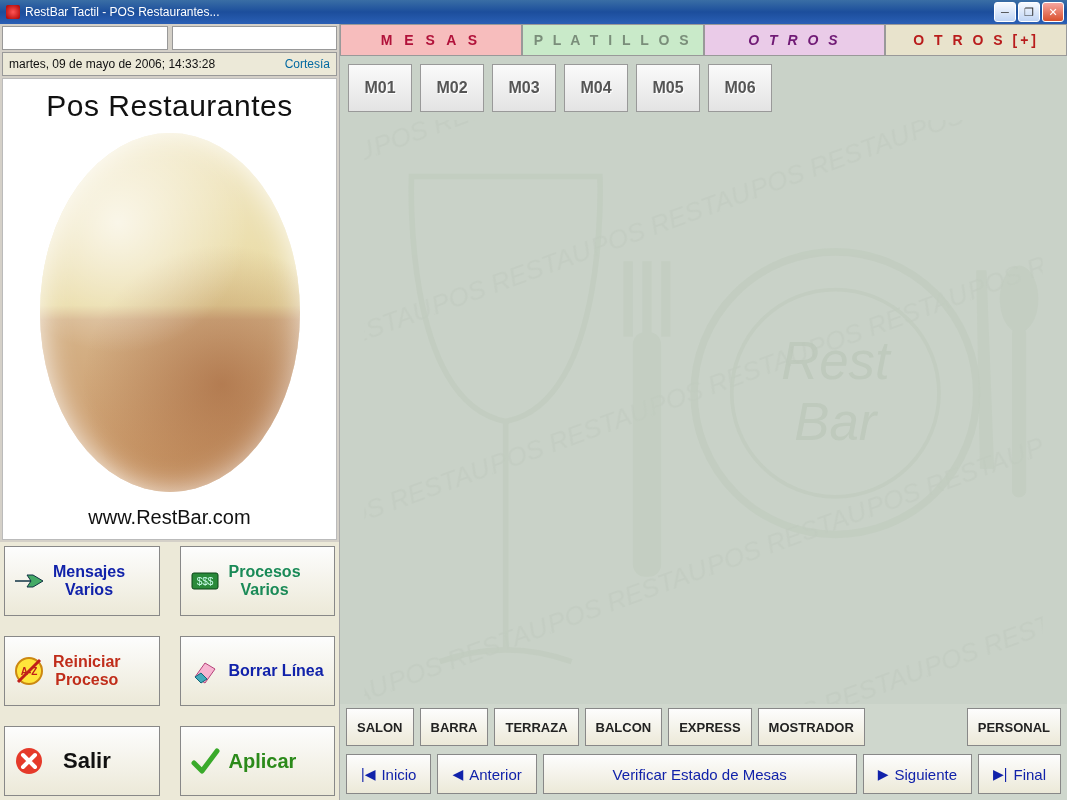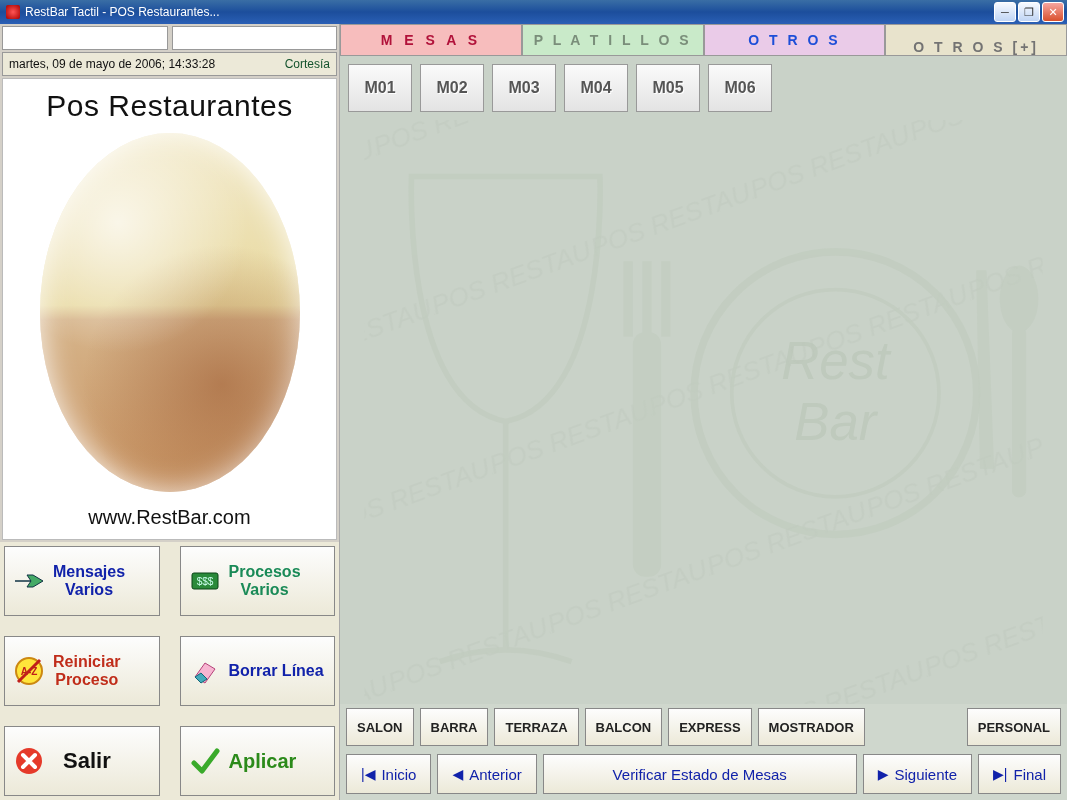--- a/index.html
+++ b/index.html
@@ -43,21 +43,21 @@
   .top-boxes .box {
     flex: 1; border: 1px solid #999; background: #fff;
     margin: 2px;
   }
   .date-row {
     height: 24px; background: #ece9d8; border: 1px solid #999;
     display: flex; align-items: center; justify-content: space-between;
     padding: 0 6px; font-size: 12px; margin: 0 2px;
   }
   .date-row .date-text { color: #111; }
-  .date-row .cortesia { color: #14532d; margin-left: 36px; }
+  .date-row .cortesia { color: #0369a1; margin-left: 36px; }
 
   
   .promo {
     flex: 1; background: #fff; margin: 2px; border: 1px solid #bbb;
     display: flex; flex-direction: column; align-items: center;
     padding: 10px 5px;
     overflow: hidden;
   }
   .promo h1 { font-size: 30px; font-weight: normal; color: #111; margin-bottom: 10px; letter-spacing: 0.5px;}
   .promo-images {
@@ -104,22 +104,22 @@
   
   .tabs { display: flex; height: 32px; }
   .tab {
     flex: 1; display: flex; align-items: center; justify-content: center;
     font-size: 14px; font-weight: bold; letter-spacing: 6px;
     border: 1px solid #999; cursor: pointer;
   }
   .tab.mesas     { background: #f7bdbd; color: #b1123a; }
   .tab.platillos { background: #c9eac9; color: #7a8e7a; }
   .tab.bebidas   { background: #cfd6f2; color: #8a8fb0; }
-  .tab.otros     { background: #eacbe8; color: #1d4ed8; }
-  .tab.otrosplus { background: #e8e3cc; color: #737373; align-items: flex-end; }
+  .tab.otros     { background: #eacbe8; color: #701a75; font-style: italic; }
+  .tab.otrosplus { background: #e8e3cc; color: #b91c1c; }
 
   
   .tables-bar {
     padding: 8px; display: flex; gap: 8px;
     background: #c9d2c8;
   }
   .table-btn {
     width: 64px; height: 48px;
     background: linear-gradient(to bottom, #fafafa, #e3e3e3);
     border: 1px solid #999;

